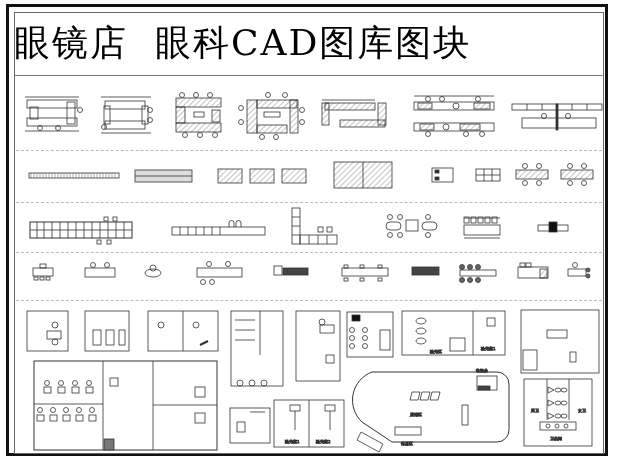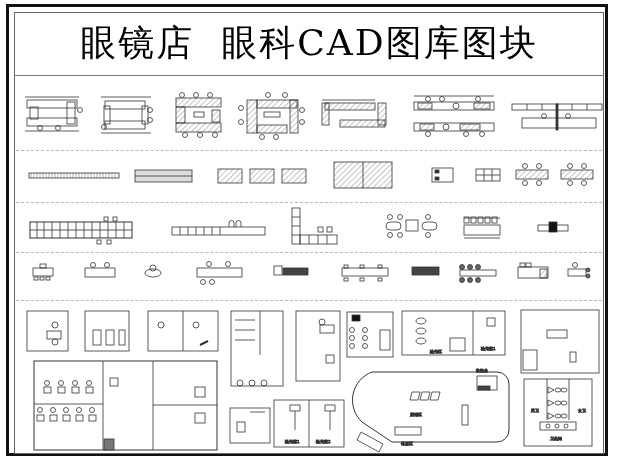--- a/index.html
+++ b/index.html
@@ -1,19 +1,19 @@
 <!DOCTYPE html>
 <html><head>
 <meta charset="utf-8">
 <style>
   html,body{margin:0;padding:0;background:#fff;}
   body{width:620px;height:466px;position:relative;overflow:hidden;font-family:"DejaVu Sans",sans-serif;}
   .outer{position:absolute;left:6px;top:4px;width:602px;height:452px;border:3px solid #111;box-sizing:border-box;}
   .inner{position:absolute;left:14px;top:12px;width:590px;height:442px;border:1.5px solid #666;box-sizing:border-box;background:#fff;}
-  .title-band{position:absolute;left:14px;top:12px;width:590px;height:64px;border-bottom:1.5px solid #777;box-sizing:border-box;display:flex;align-items:center;justify-content:center;}
+  .title-band{position:absolute;left:14px;top:12px;width:590px;height:64px;border-bottom:1.5px solid #777;box-sizing:border-box;display:flex;align-items:center;justify-content:flex-start;}
   .title{font-family:"DejaVu Serif",serif;font-size:36px;letter-spacing:2px;color:#000;white-space:pre;}
   .sep{position:absolute;left:16px;width:586px;border-top:1px dashed #bbb;}
   svg.sheet{position:absolute;left:0;top:0;}
   .lbl{font-family:"DejaVu Sans",sans-serif;font-size:4px;fill:#222;}
 </style>
 </head>
 <body>
 
 <div class="outer"></div>
 <div class="inner"></div>

